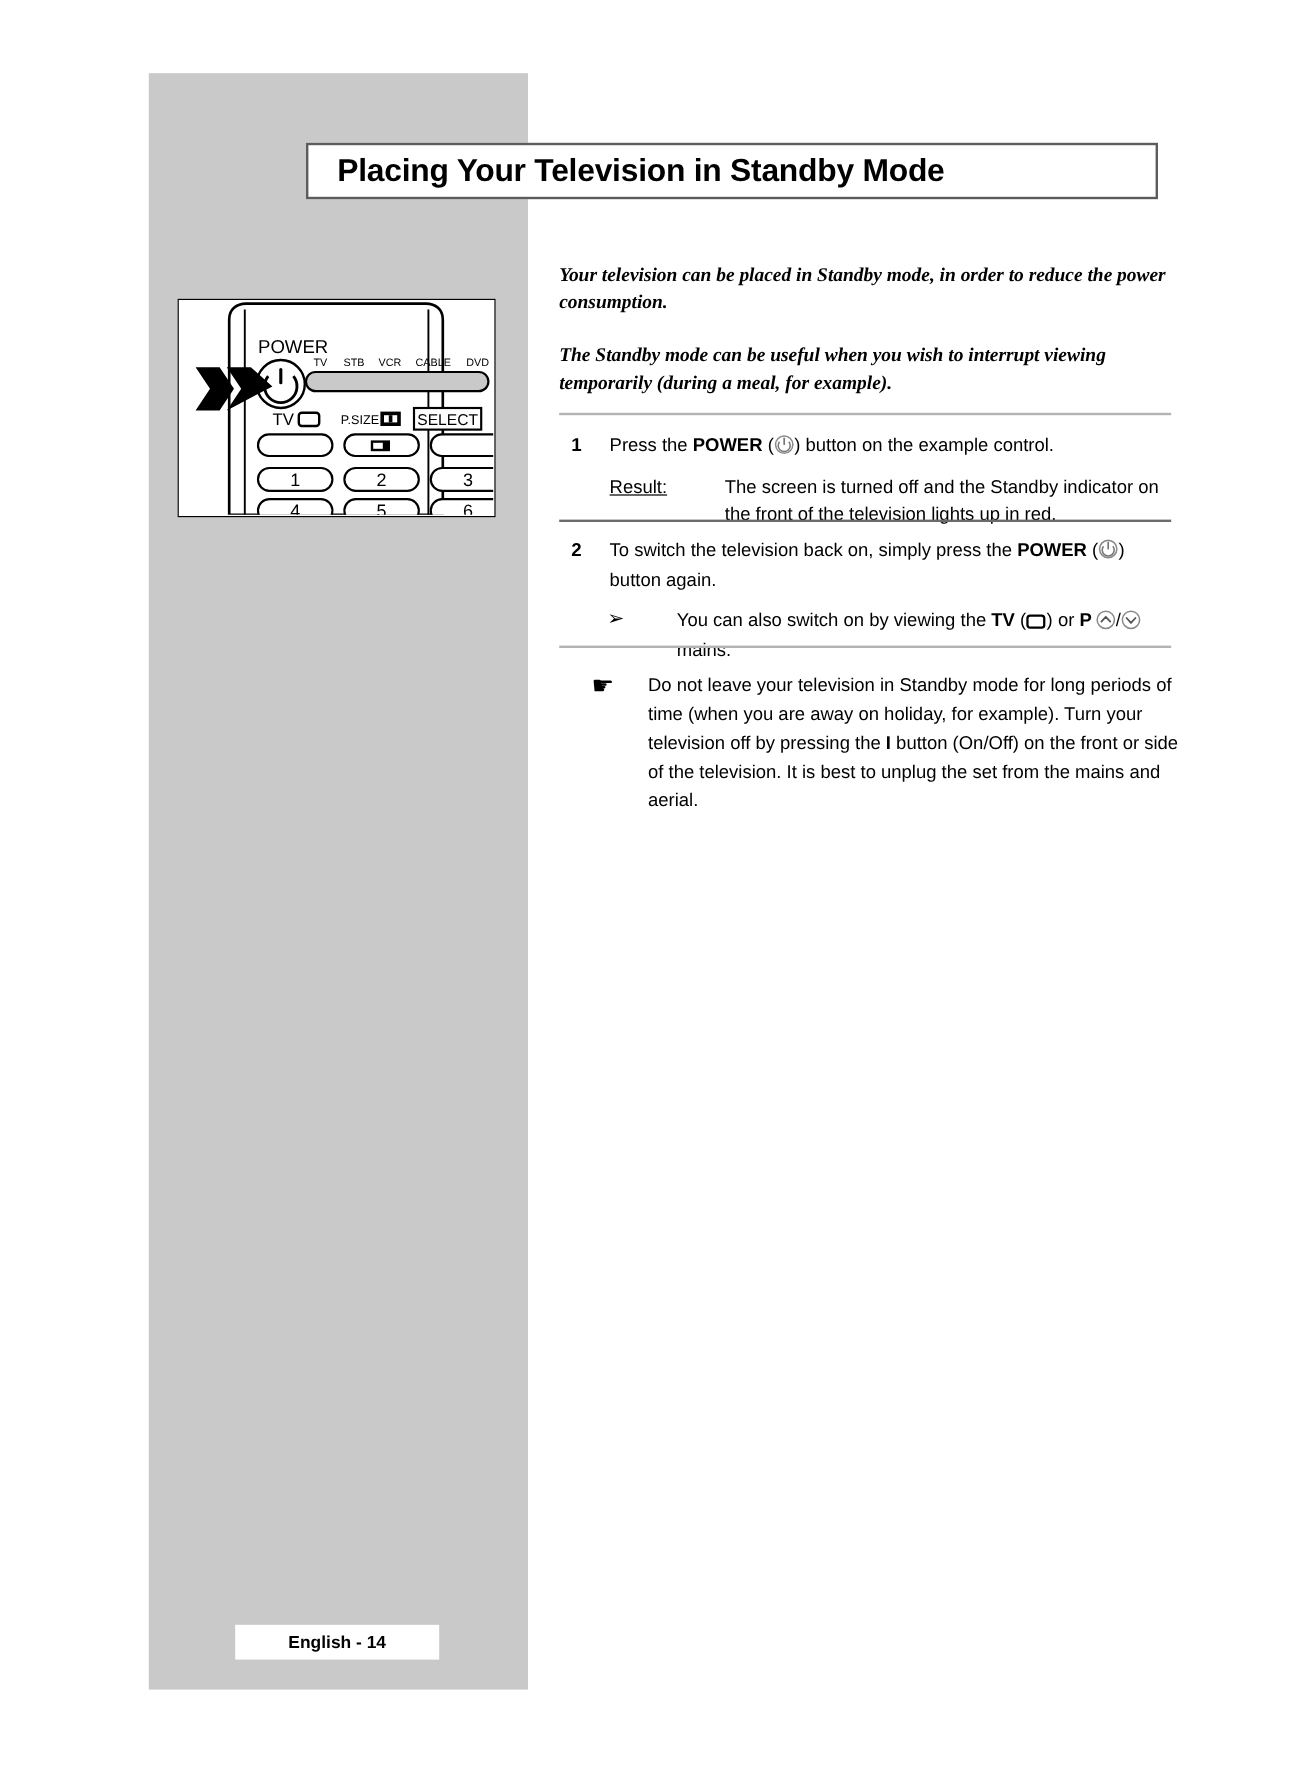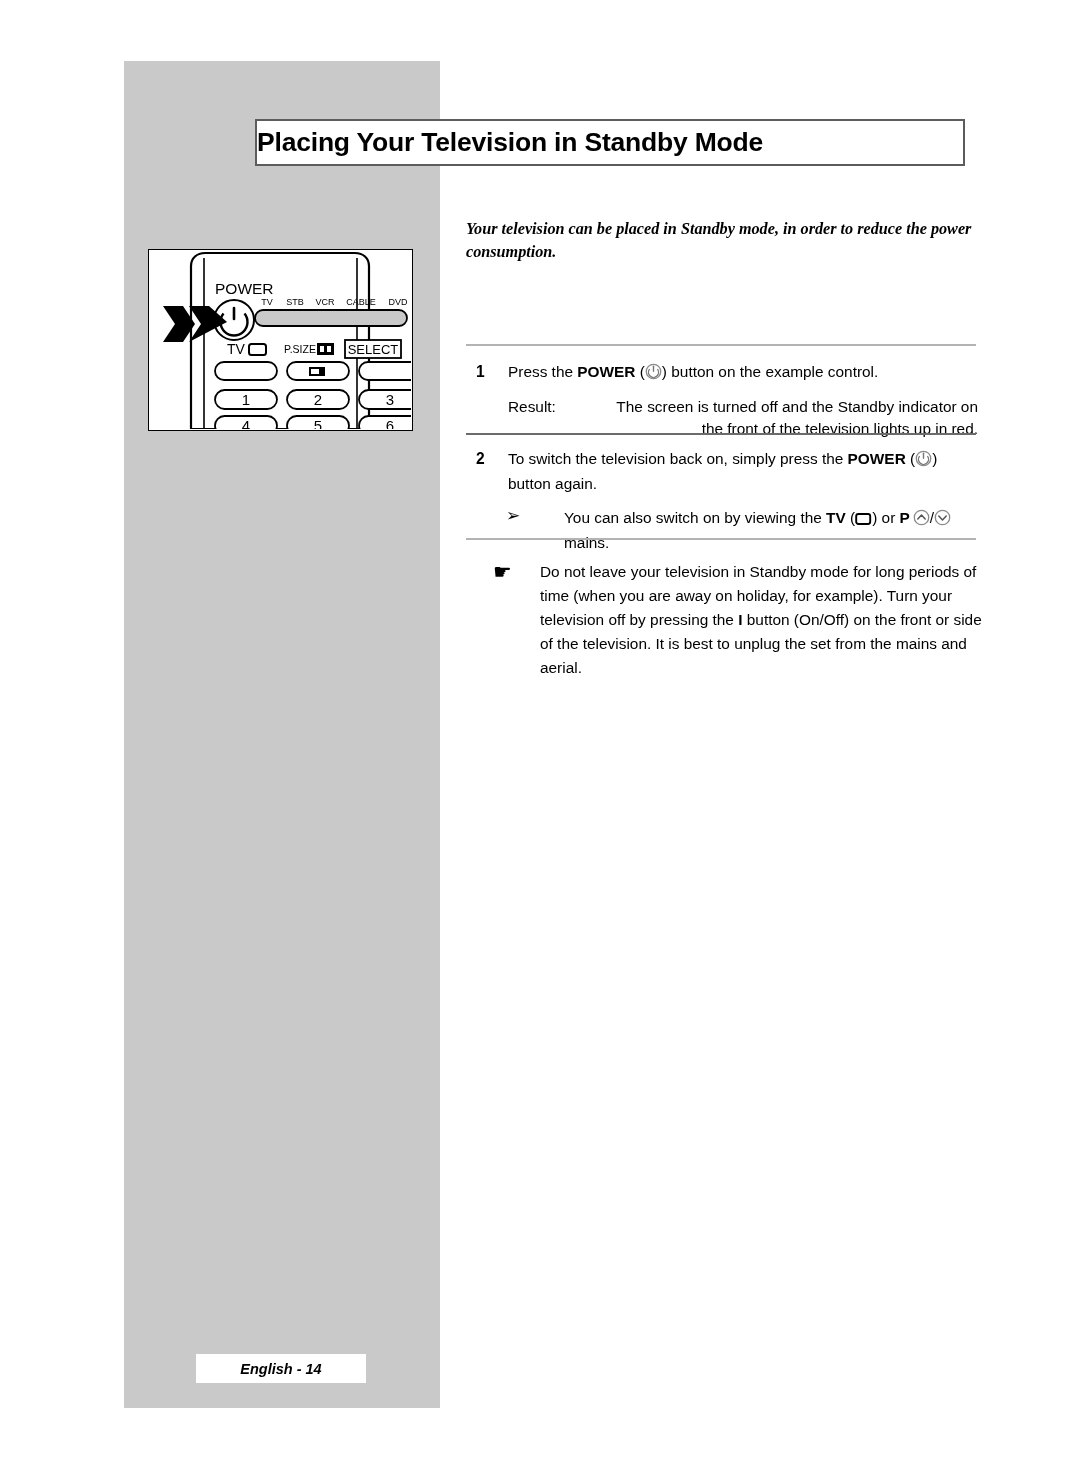--- a/index.html
+++ b/index.html
@@ -36,20 +36,21 @@
     background: #ffffff;
     border: 2px solid #5c5c5c;
     box-sizing: border-box;
     display: flex;
     align-items: center;
   }
   .title-text {
     font-size: 26.5px;
     font-weight: bold;
     letter-spacing: -0.2px;
+    padding-left: 24px;
     white-space: nowrap;
   }
 
   
   .remote-figure {
     position: absolute;
     left: 148px;
     top: 249px;
     width: 265px;
     height: 182px;
@@ -108,22 +109,23 @@
 
   .result-row {
     display: flex;
     align-items: flex-start;
     margin-top: 10px;
     padding-left: 42px;
   }
   .result-label {
     width: 96px;
     flex: 0 0 96px;
-  }
-  .result-text { flex: 1; text-align: right; }
+    text-decoration: underline;
+  }
+  .result-text { flex: 1; }
 
   .sub-row {
     display: flex;
     align-items: flex-start;
     margin-top: 12px;
     padding-left: 40px;
   }
   .sub-marker {
     width: 58px;
     flex: 0 0 58px;
@@ -167,21 +169,20 @@
     width: 170px;
     height: 29px;
     background: #ffffff;
     display: flex;
     align-items: center;
     justify-content: center;
   }
   .footer-text {
     font-size: 14.5px;
     font-weight: bold;
-    font-style: italic;
   }
 </style>
 </head>
 <body>
 
 <div class="grey-band"></div>
 
 <div class="title-box">
   <div class="title-text">Placing Your Television in Standby Mode</div>
 </div>
@@ -249,20 +250,21 @@
       <rect x="138" y="166" width="62" height="19" rx="9.5" ry="9.5" fill="#ffffff" stroke="#000000" stroke-width="1.8"></rect>
       <text x="169" y="181" font-family="Liberation Sans, sans-serif" font-size="15" fill="#000" text-anchor="middle">5</text>
       <rect x="210" y="166" width="62" height="19" rx="9.5" ry="9.5" fill="#ffffff" stroke="#000000" stroke-width="1.8"></rect>
       <text x="241" y="181" font-family="Liberation Sans, sans-serif" font-size="15" fill="#000" text-anchor="middle">6</text>
     </g>
   </svg>
 </div>
 
 <div class="intro">
   <p>Your television can be placed in Standby mode, in order to reduce the power consumption.</p>
+  <p>The Standby mode can be useful when you wish to interrupt viewing temporarily (during a meal, for example).</p>
 </div>
 
 <div class="rule" style="top:344px;"></div>
 
 <div class="step" style="top:361px;">
   <div class="step-row">
     <div class="step-num">1</div>
     <div class="step-body">
       <span>Press the </span><b>POWER</b><span> (</span><span class="ic"><svg width="17" height="17" viewBox="0 0 17 17">
             <circle cx="8.5" cy="8.5" r="7.2" fill="none" stroke="#8a8a8a" stroke-width="1.3"></circle>

